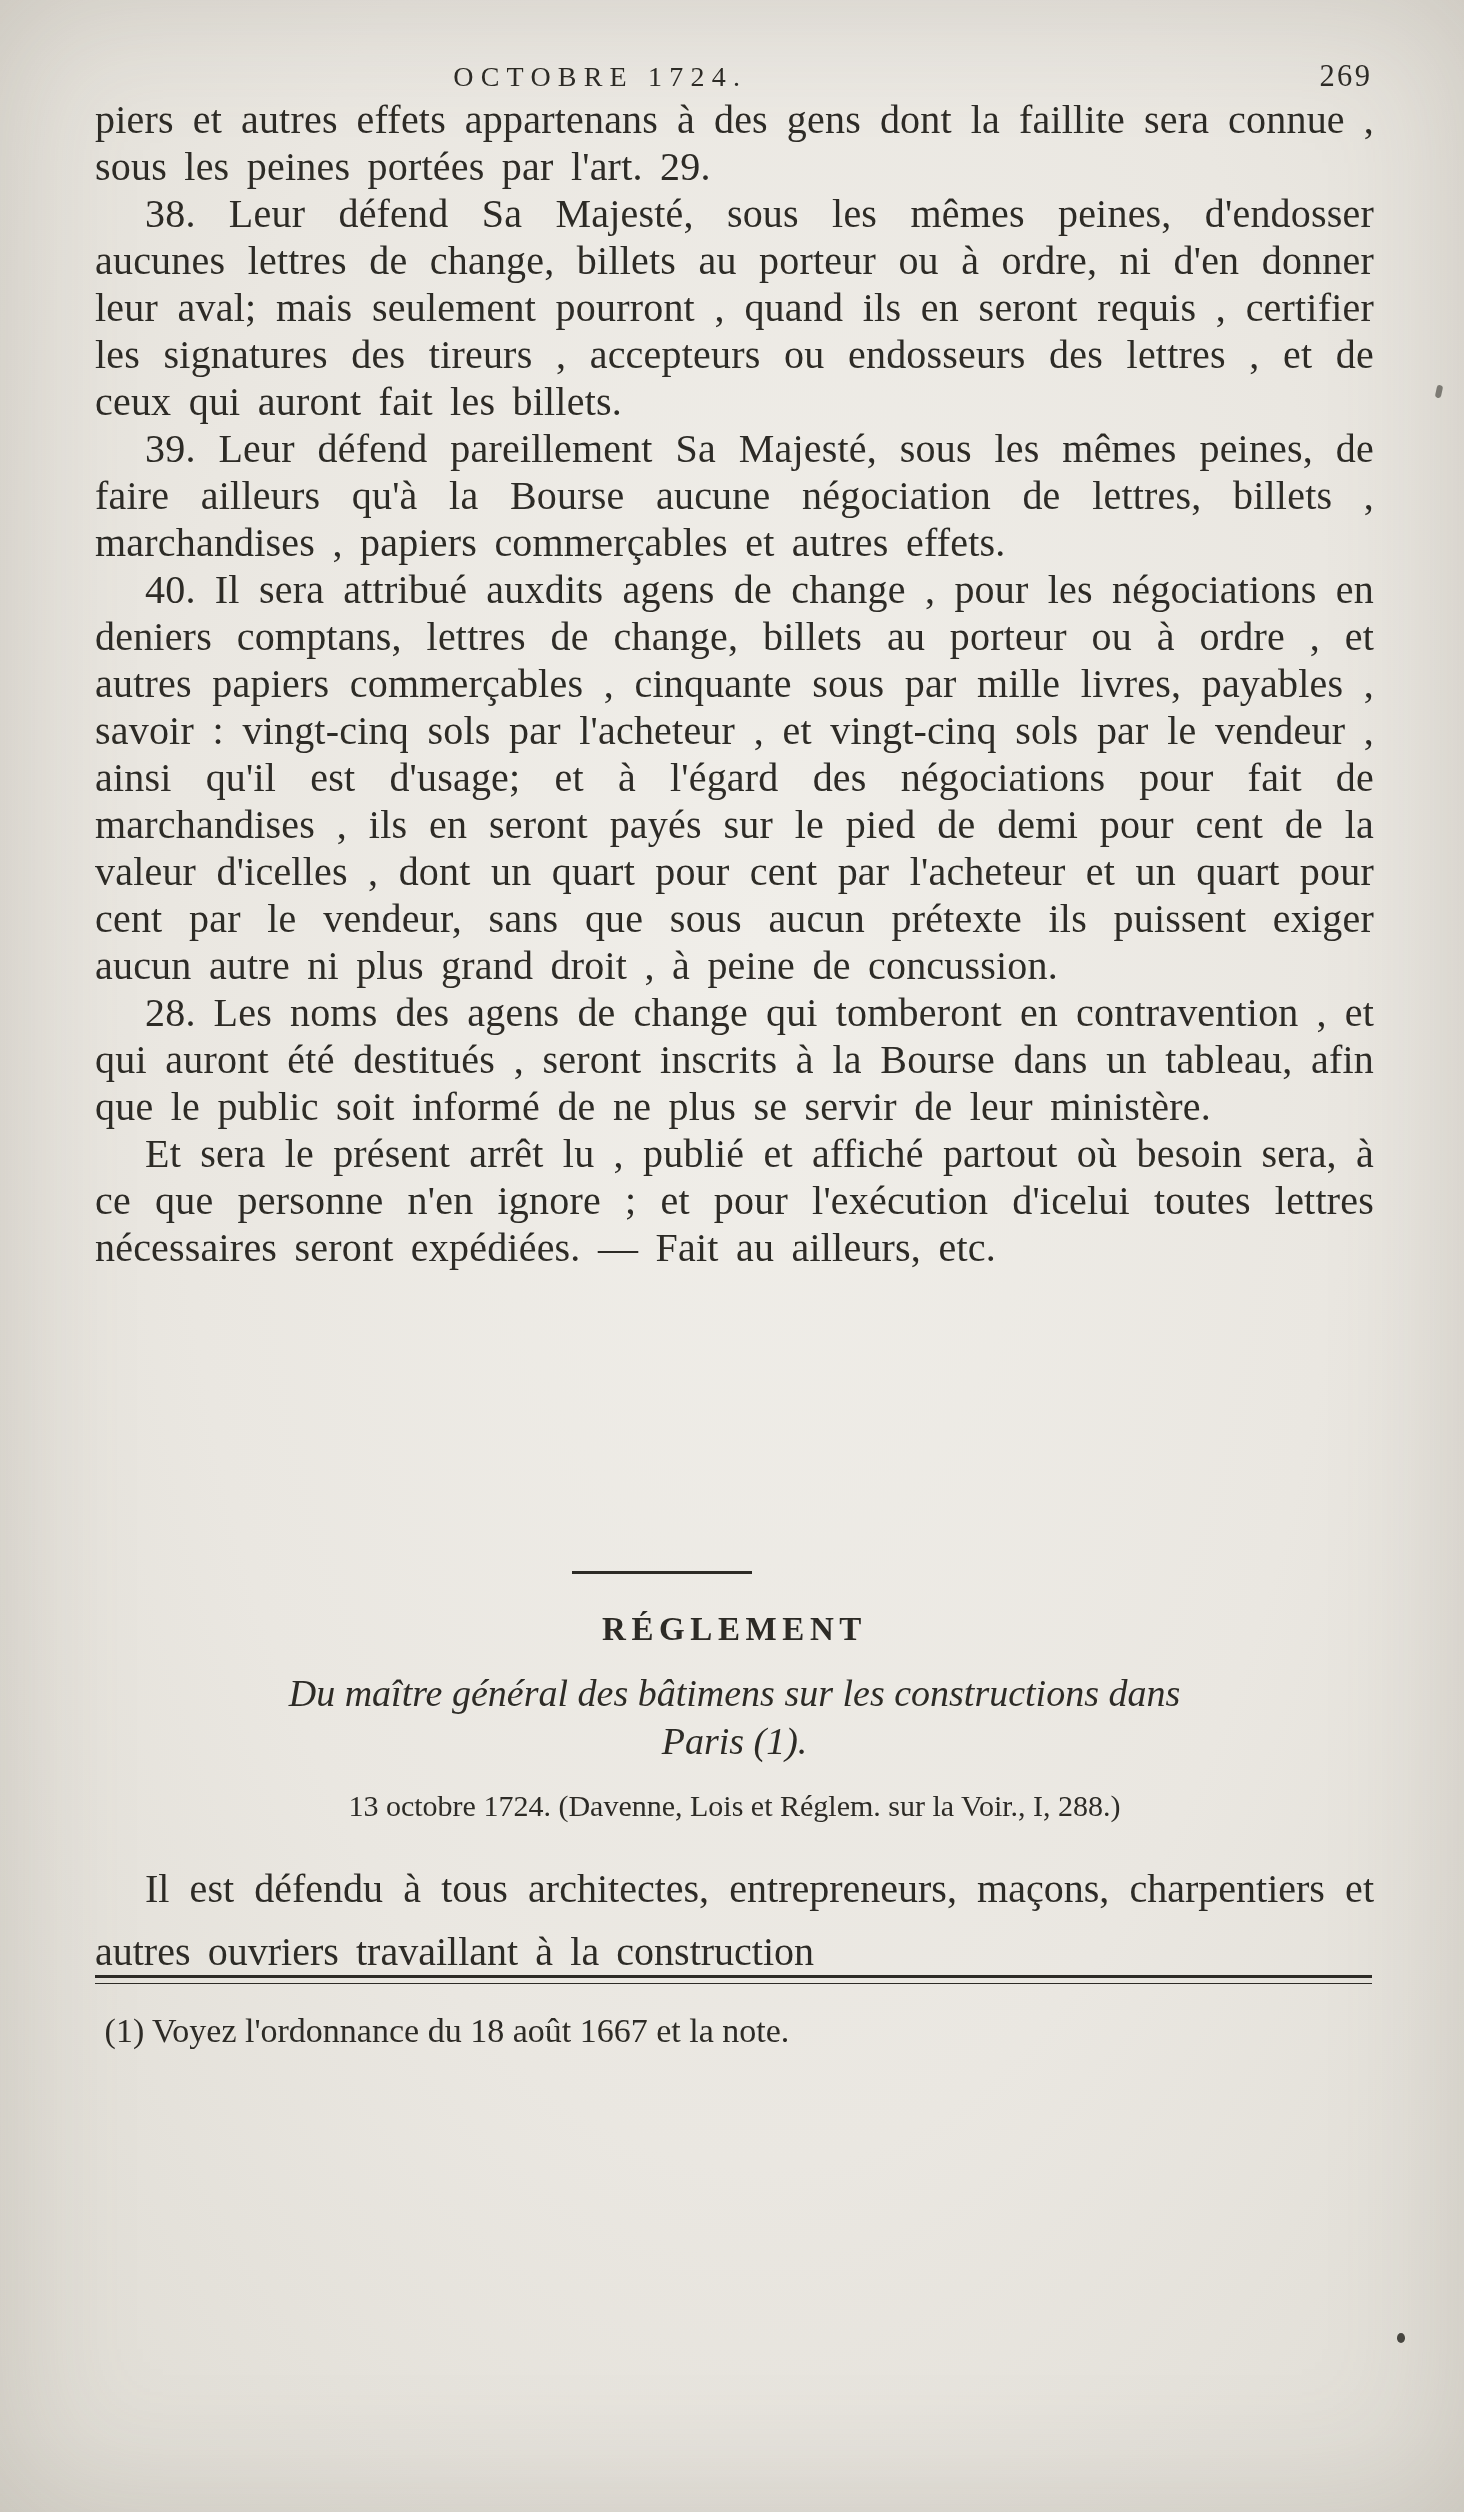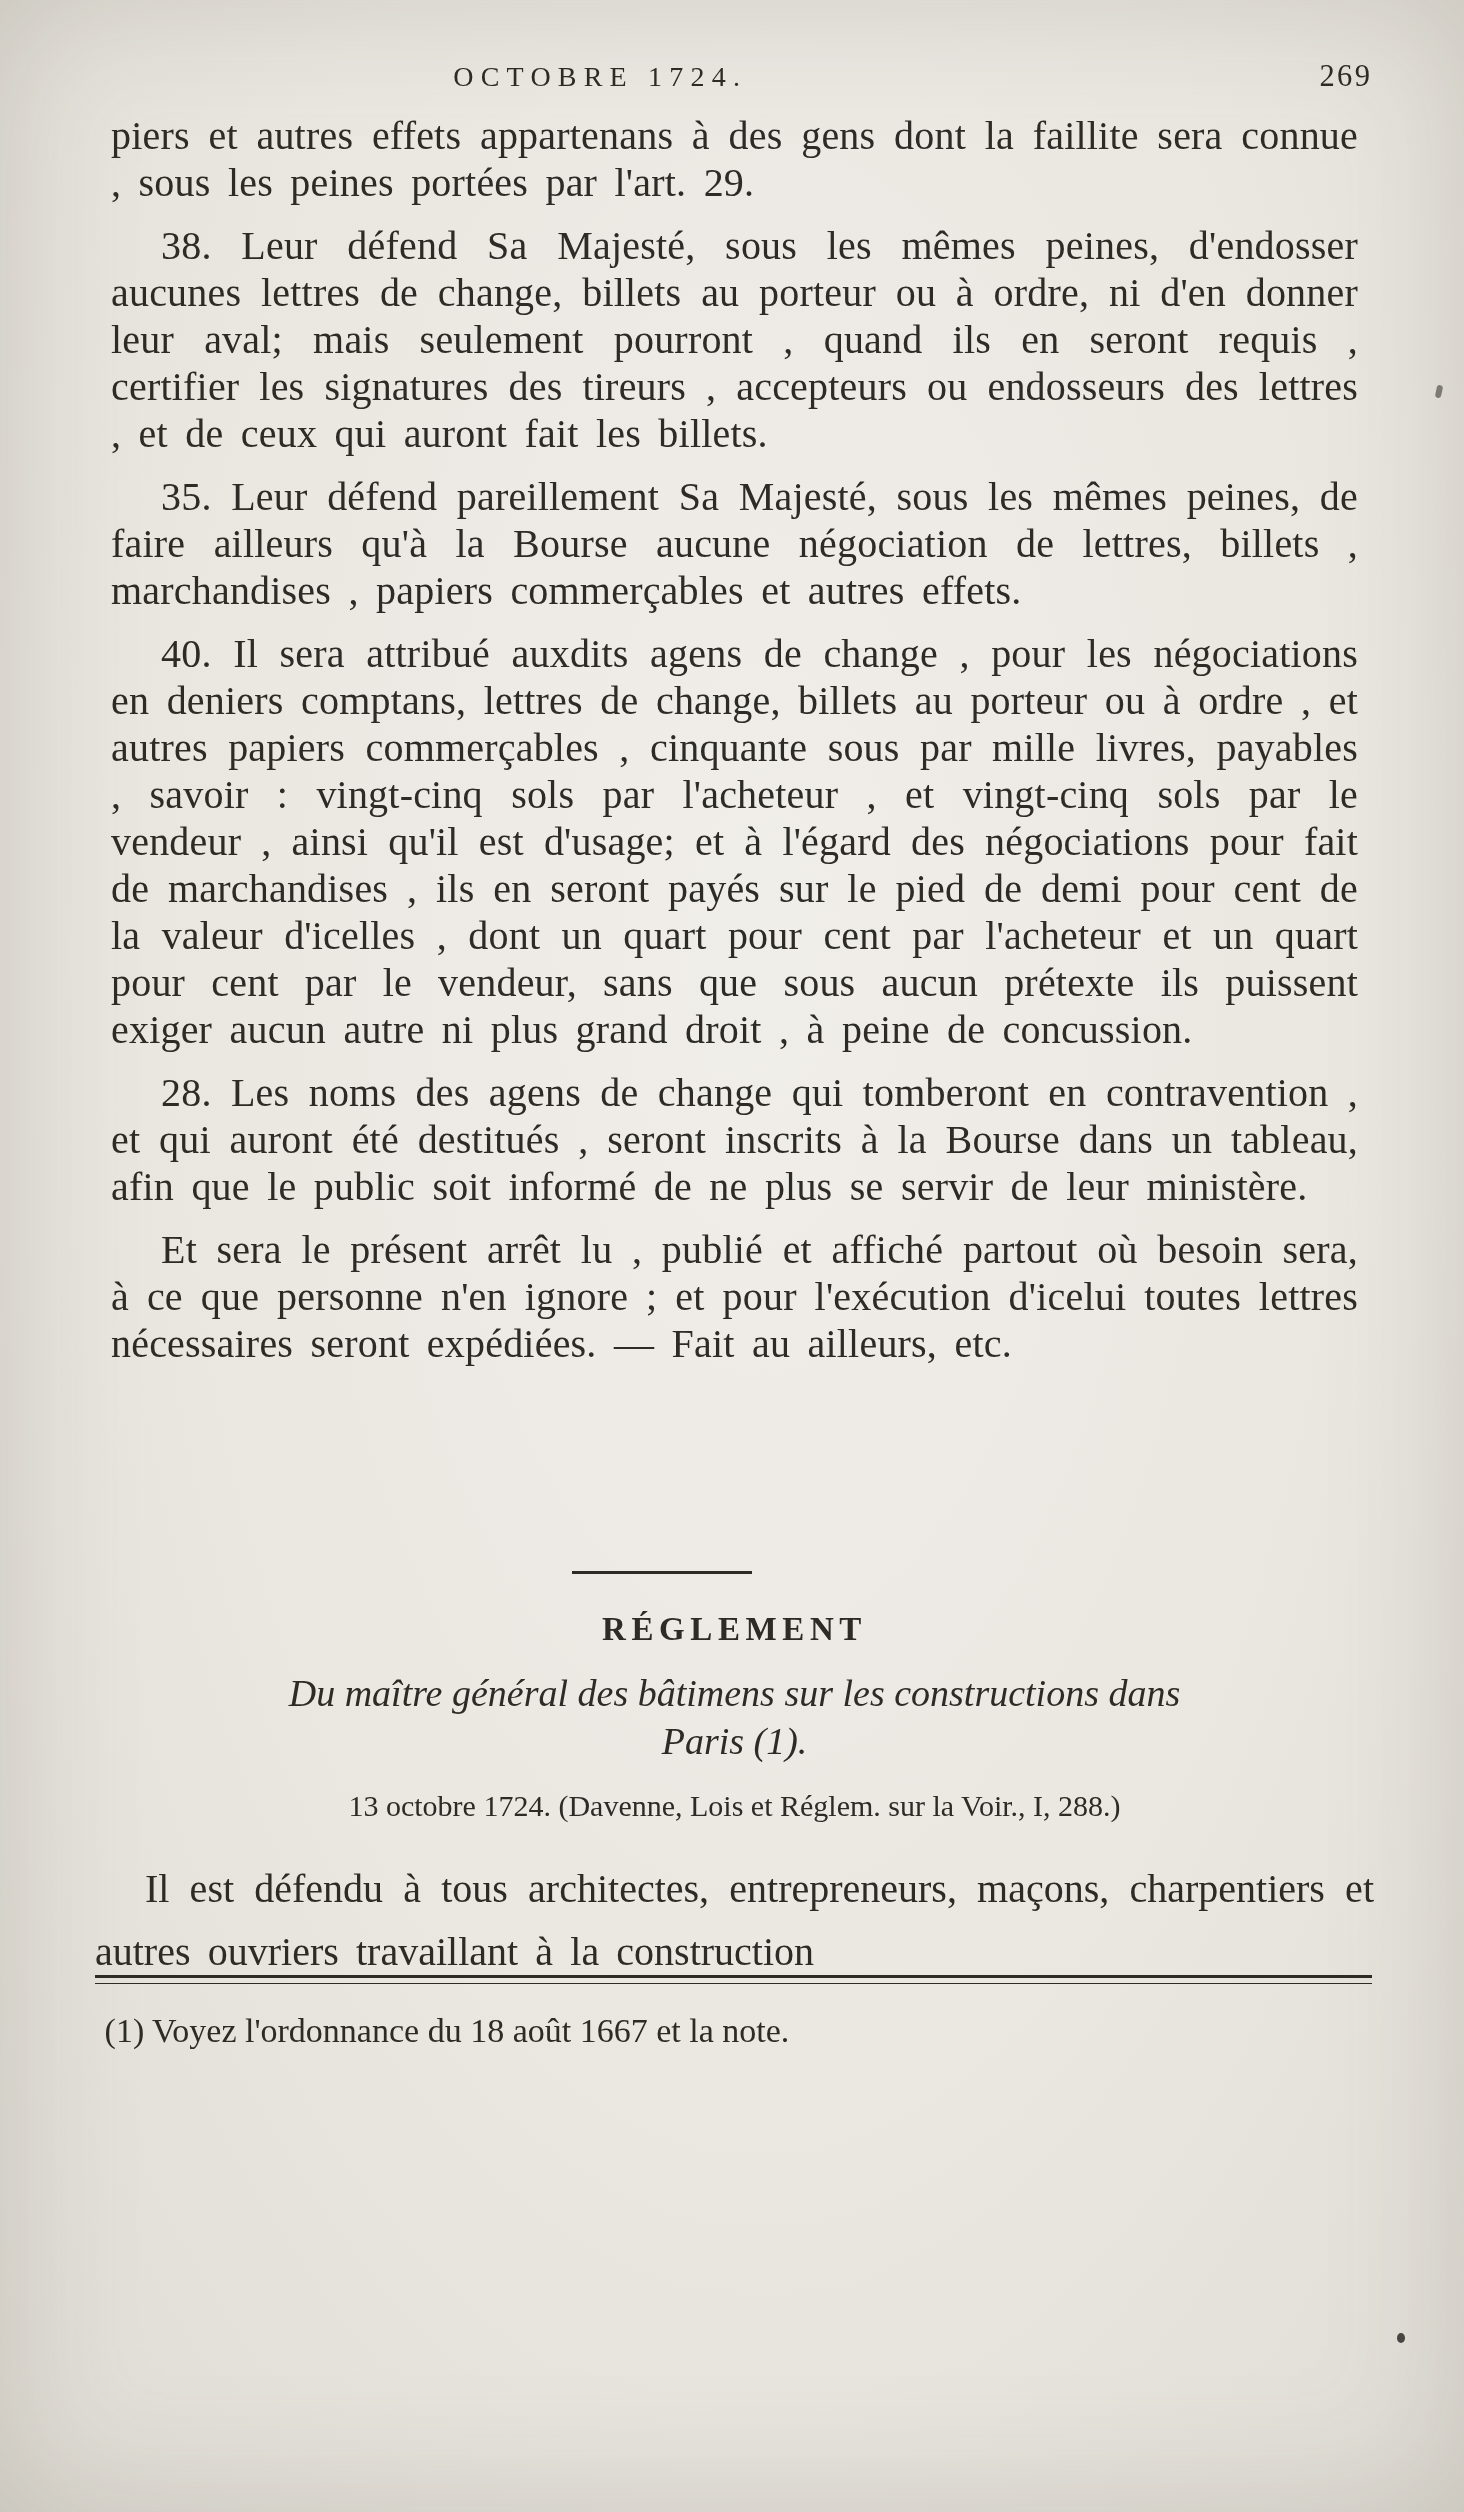--- a/index.html
+++ b/index.html
@@ -30,21 +30,21 @@
   }
   .page-number {
     position: absolute; right: 1.6px; top: 0;
     font-size: 30.5px; letter-spacing: 2.4px;
   }
   .body-text {
     position: absolute; top: 96px; left: 95px; width: 1279px;
     font-size: 40px; line-height: 47px;
     word-spacing: 7.2px; letter-spacing: 0.2px;
   }
-  .para { margin: 16px; text-align: justify; text-indent: 50px; }
+  .para { margin: 0; text-align: justify; text-indent: 50px; }
   .para.no-indent { text-indent: 0; }
   .reglement { position: absolute; top: 1571px; left: 95px; width: 1279px; }
   .shift-left { margin-right: 120px; font-family: Liberation Serif, serif; }
   .section-divider {
     width: 180px; height: 0;
     border-top: 3.2px solid var(--ink, #2d2b26);
     margin: 0 0 0 477px;
   }
   .section-heading {
     margin: 37px 0 0 0; text-align: center;
@@ -75,21 +75,21 @@
 <div class="page">
 
   <div class="running-header">
     <span class="running-title">OCTOBRE 1724.</span>
     <span class="page-number">269</span>
   </div>
 
   <div class="body-text">
     <p class="para no-indent">piers et autres effets appartenans à des gens dont la faillite sera connue , sous les peines portées par l'art. 29.</p>
     <p class="para">38. Leur défend Sa Majesté, sous les mêmes peines, d'endosser aucunes lettres de change, billets au porteur ou à ordre, ni d'en donner leur aval; mais seulement pourront , quand ils en seront requis , certifier les signatures des tireurs , accepteurs ou endosseurs des lettres , et de ceux qui auront fait les billets.</p>
-    <p class="para">35. Leur défend pareillement Sa Majesté, sous les mêmes peines, de faire ailleurs qu'à la Bourse aucune négociation de lettres, billets , marchandises , papiers commerçables et autres effets.</p>
+    <p class="para">39. Leur défend pareillement Sa Majesté, sous les mêmes peines, de faire ailleurs qu'à la Bourse aucune négociation de lettres, billets , marchandises , papiers commerçables et autres effets.</p>
     <p class="para">40. Il sera attribué auxdits agens de change , pour les négociations en deniers comptans, lettres de change, billets au porteur ou à ordre , et autres papiers commerçables , cinquante sous par mille livres, payables , savoir : vingt-cinq sols par l'acheteur , et vingt-cinq sols par le vendeur , ainsi qu'il est d'usage; et à l'égard des négociations pour fait de marchandises , ils en seront payés sur le pied de demi pour cent de la valeur d'icelles , dont un quart pour cent par l'acheteur et un quart pour cent par le vendeur, sans que sous aucun prétexte ils puissent exiger aucun autre ni plus grand droit , à peine de concussion.</p>
     <p class="para">28. Les noms des agens de change qui tomberont en contravention , et qui auront été destitués , seront inscrits à la Bourse dans un tableau, afin que le public soit informé de ne plus se servir de leur ministère.</p>
     <p class="para">Et sera le présent arrêt lu , publié et affiché partout où besoin sera, à ce que personne n'en ignore ; et pour l'exécution d'icelui toutes lettres nécessaires seront expédiées. — Fait au ailleurs, etc.</p>
   </div>
 
   <div class="reglement">
     <div class="section-divider"></div>
     <h2 class="section-heading shift-left">RÉGLEMENT</h2>
     <p class="section-title shift-left">
       <span>Du maître général des bâtimens sur les constructions dans</span><br>

